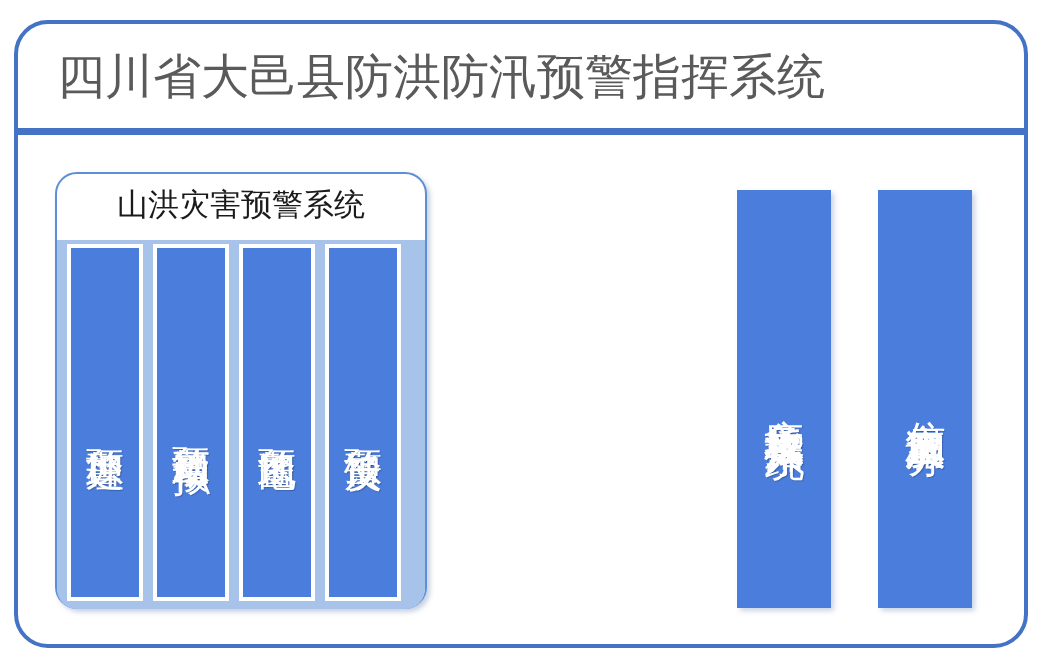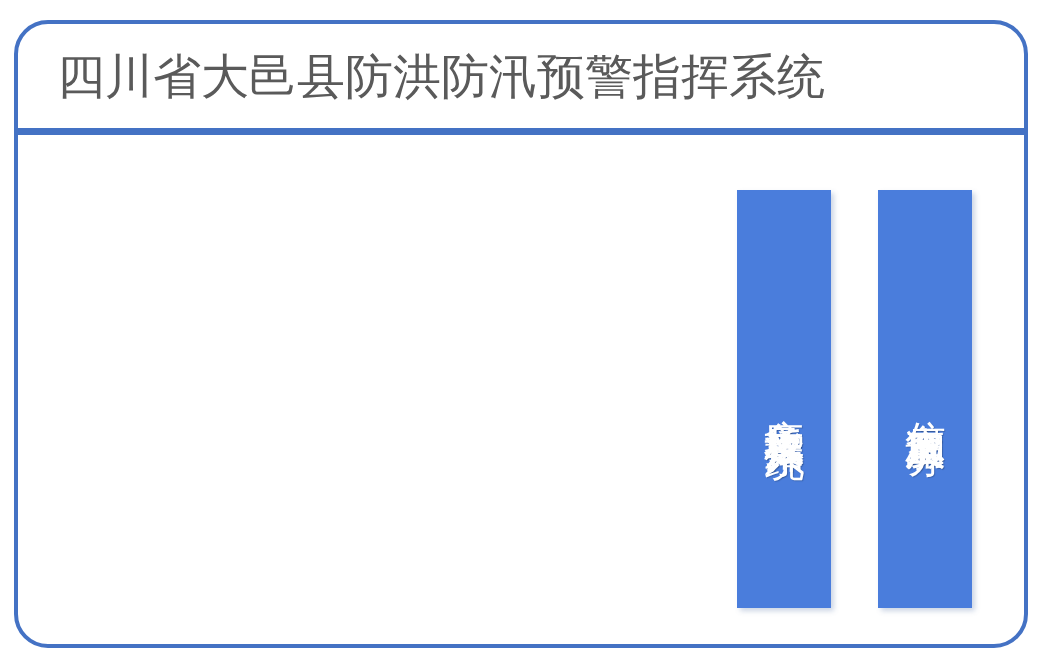--- a/index.html
+++ b/index.html
@@ -166,20 +166,37 @@
 
 <div id="canvas">
 
   <div class="outer-frame"></div>
 
   <div class="title-bar">
     <div class="app-title">四川省大邑县防洪防汛预警指挥系统</div>
   </div>
   <div class="title-divider"></div>
 
+  <div class="panel" id="panel-warning">
+    <div class="panel-title">山洪灾害预警系统</div>
+    <div class="panel-band">
+      <div class="vcol">
+        <span class="vtext">预警处理</span>
+      </div>
+      <div class="vcol">
+        <span class="vtext">预警动画模拟</span>
+      </div>
+      <div class="vcol">
+        <span class="vtext">预警地图</span>
+      </div>
+      <div class="vcol">
+        <span class="vtext">预警反馈</span>
+      </div>
+    </div>
+  </div>
 
 
   <div class="vcol-standalone" id="col-emergency">
     <span class="vtext">应急救援指挥系统</span>
   </div>
 
   <div class="vcol-standalone" id="col-info">
     <span class="vtext">信息查询及服务</span>
   </div>
 

